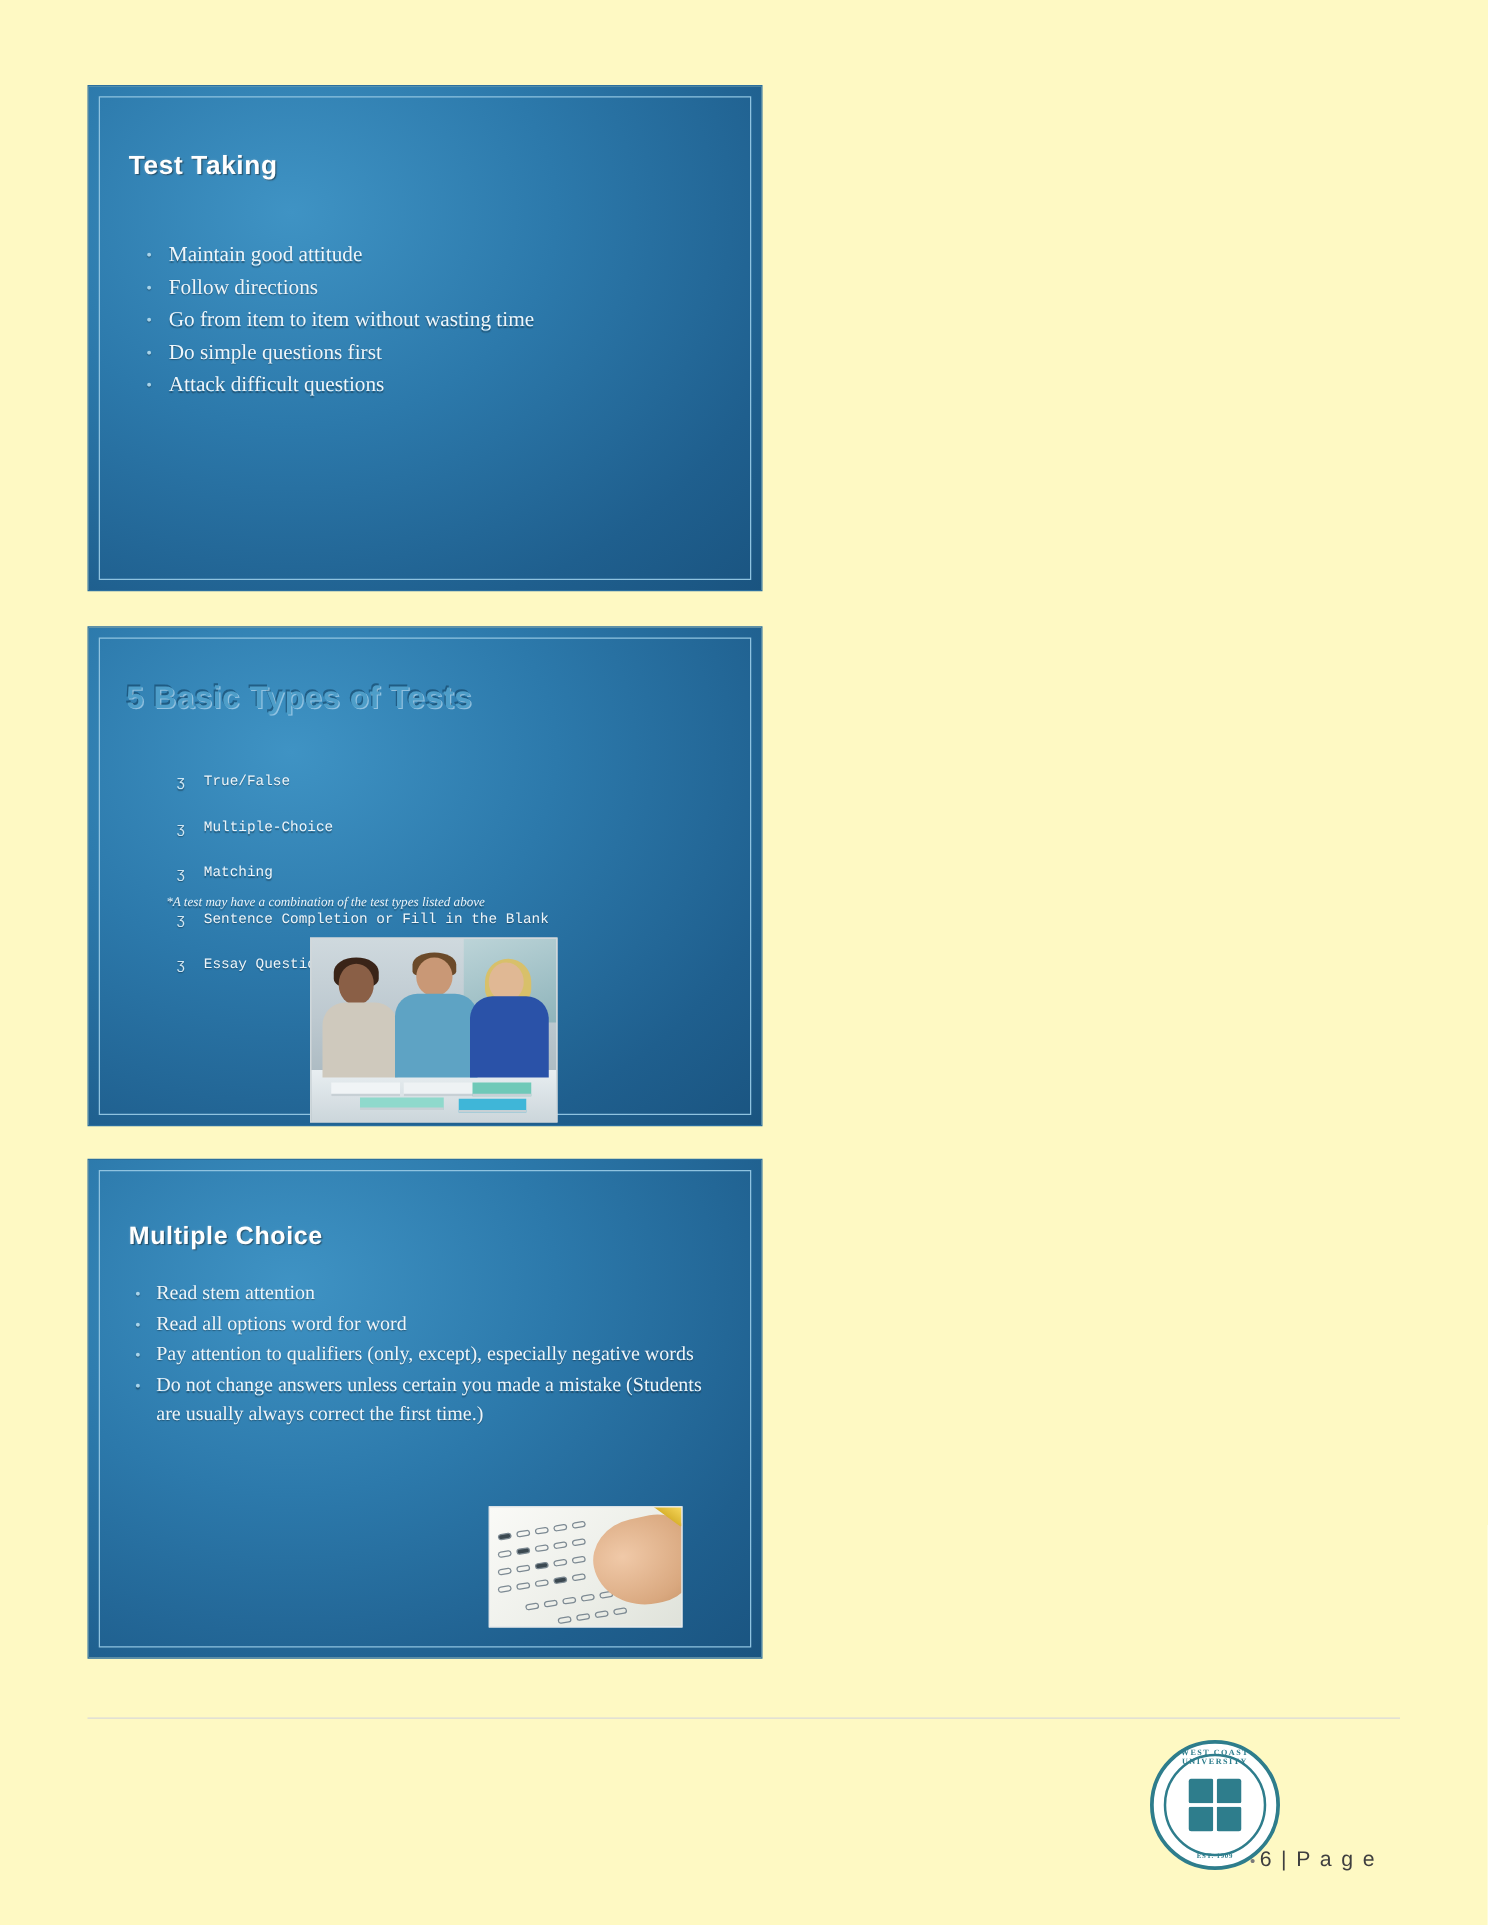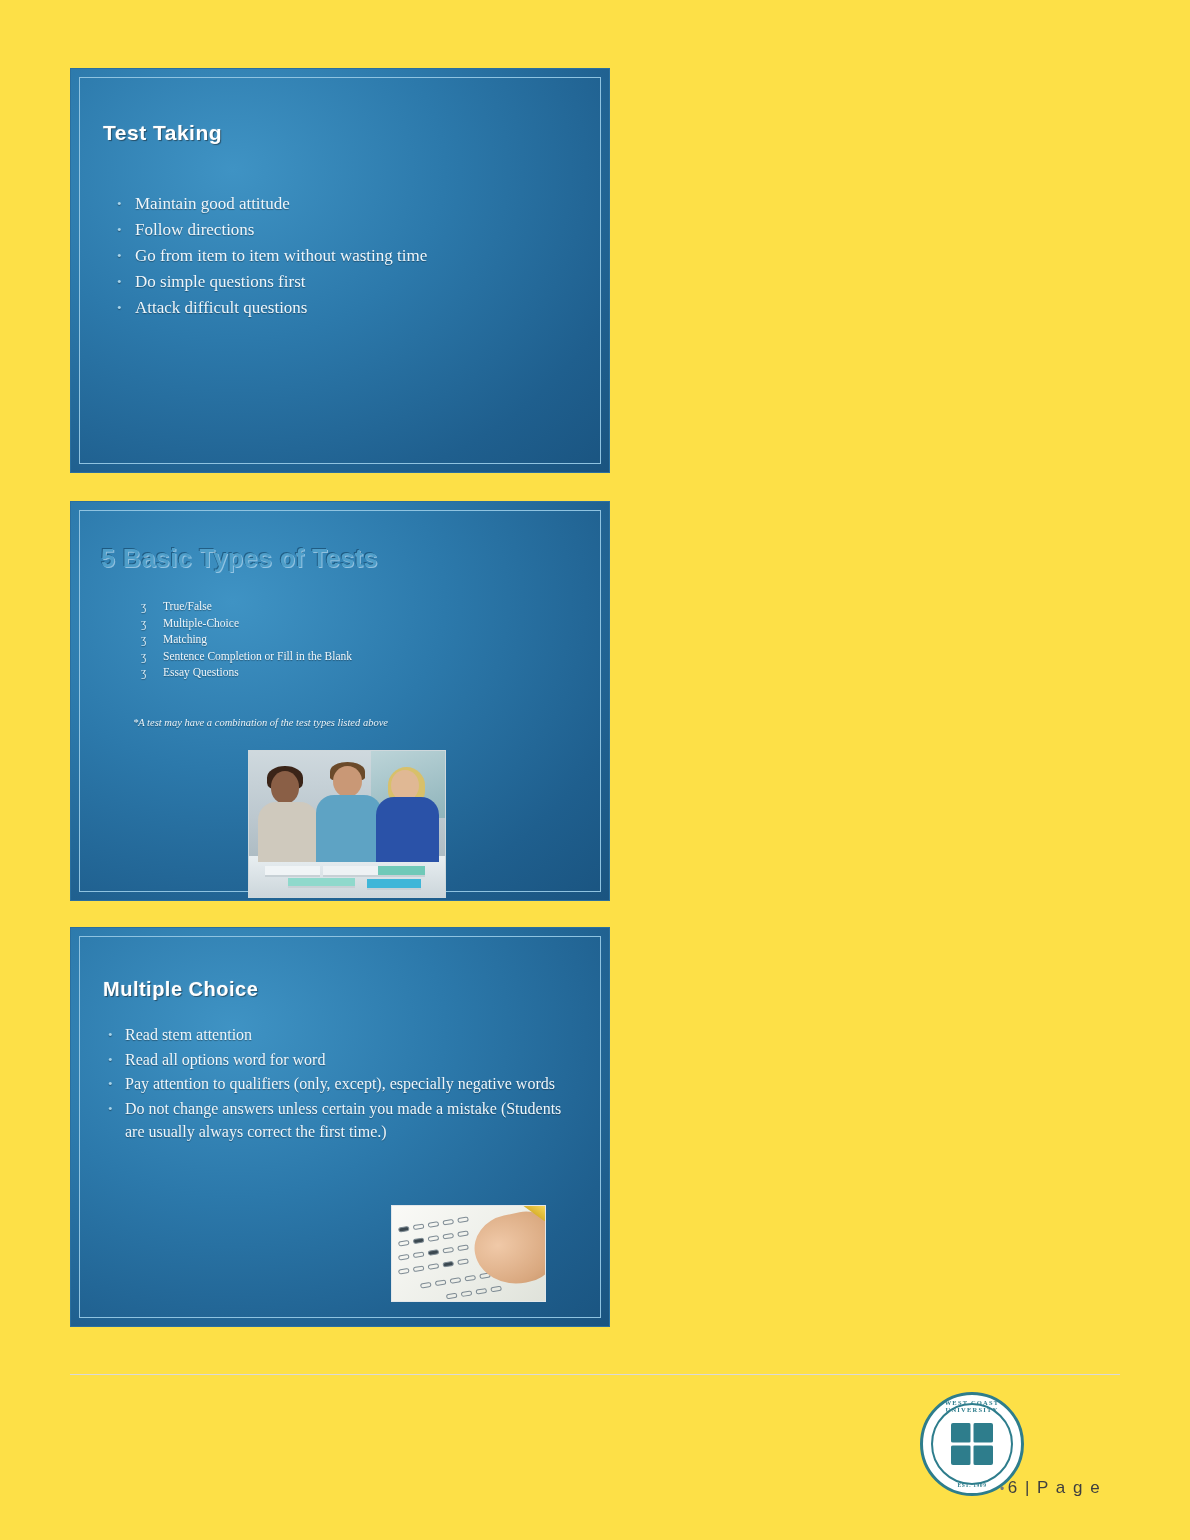--- a/index.html
+++ b/index.html
@@ -12,21 +12,21 @@
     width: 1190px;
     height: 1540px;
     position: relative;
     font-family: "Liberation Serif", serif;
     overflow: hidden;
   }
 
   .page {
     position: absolute;
     inset: 0;
-    background: #fde047;
+    background: #fef9c3;
   }
 
   
   .slide {
     position: absolute;
     left: 70px;
     width: 540px;
     border: 1px solid #2b6f9e;
     background:
       radial-gradient(ellipse at 30% 25%, #3f93c4 0%, #2c79ab 40%, #1f5f8e 78%, #1a5480 100%);
@@ -113,21 +113,22 @@
   
   #slide2 .bullet-list {
     left: 62px;
     top: 96px;
     width: 440px;
   }
   #slide2 .bullet-list li {
     font-size: 11.5px;
     line-height: 16.5px;
     padding-left: 30px;
-    font-family: Liberation Serif, serif;
+    font-family: Liberation Mono, monospace;
+    margin-top: 20px;
   }
   #slide2 .bullet-list li::before {
     content: "\0292";
     position: absolute;
     left: 8px;
     top: 0;
     color: #cfe6f3;
     font-size: 12px;
   }
 

